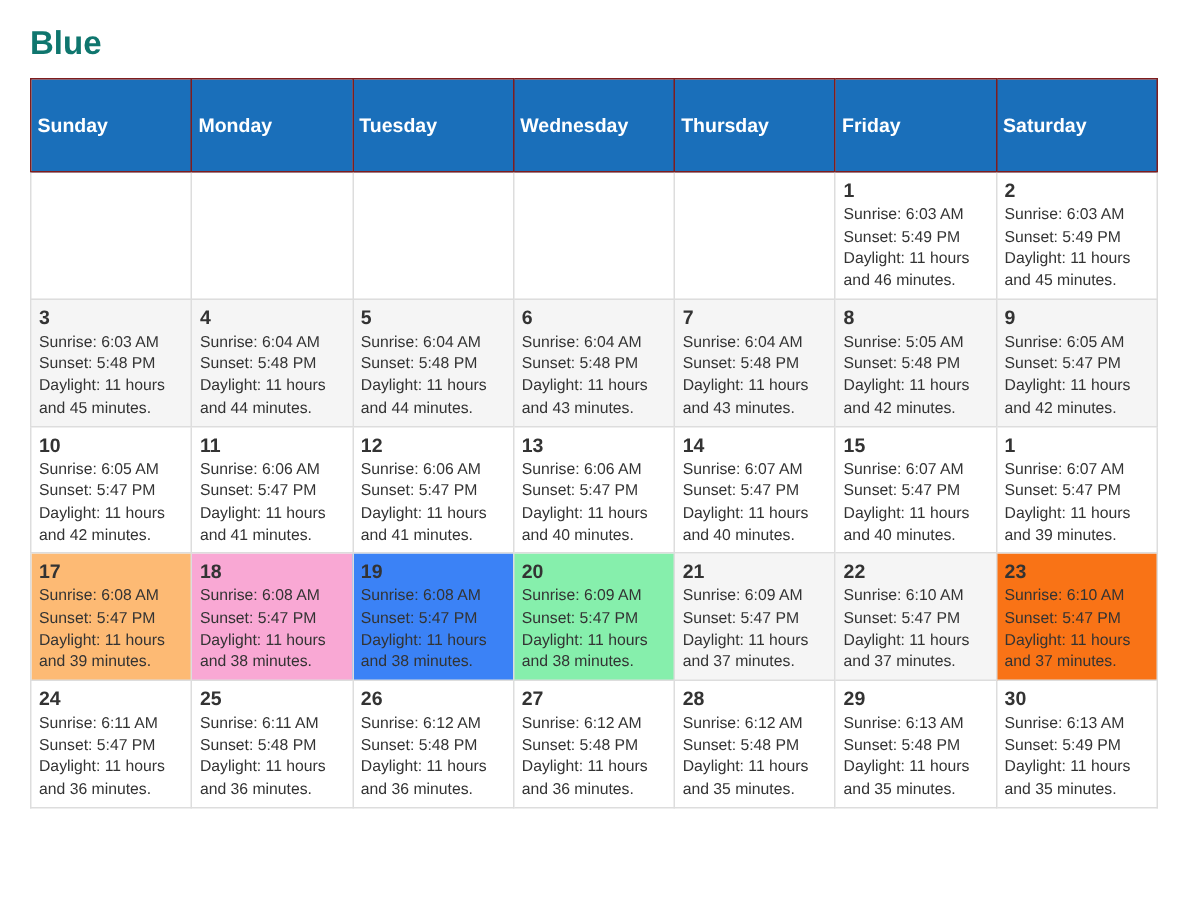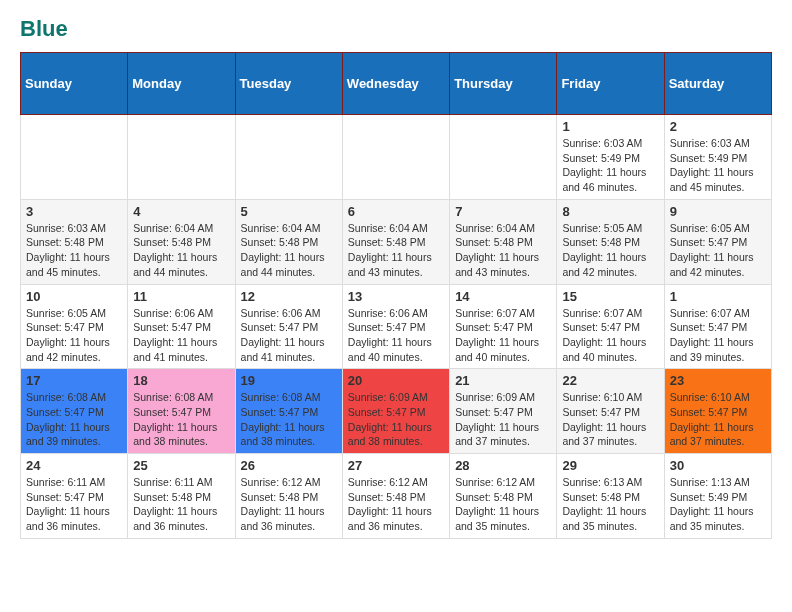--- a/index.html
+++ b/index.html
@@ -217,42 +217,42 @@
         </td>
         <td>
           <span class="day-number">1</span>
           <div class="cell-content">Sunrise: 6:07 AM
 Sunset: 5:47 PM
 Daylight: 11 hours
 and 39 minutes.</div>
         </td>
       </tr>
       <tr>
-        <td style="background: #3b82f6;">
+        <td style="background: #fdba74;">
           <span class="day-number">17</span>
           <div class="cell-content">Sunrise: 6:08 AM
 Sunset: 5:47 PM
 Daylight: 11 hours
 and 39 minutes.</div>
         </td>
         <td style="background: #f9a8d4;">
           <span class="day-number">18</span>
           <div class="cell-content">Sunrise: 6:08 AM
 Sunset: 5:47 PM
 Daylight: 11 hours
 and 38 minutes.</div>
         </td>
         <td style="background: #3b82f6;">
           <span class="day-number">19</span>
           <div class="cell-content">Sunrise: 6:08 AM
 Sunset: 5:47 PM
 Daylight: 11 hours
 and 38 minutes.</div>
         </td>
-        <td style="background: #ef4444; margin-top: 32px;">
+        <td style="background: #86efac; margin-top: 32px;">
           <span class="day-number">20</span>
           <div class="cell-content">Sunrise: 6:09 AM
 Sunset: 5:47 PM
 Daylight: 11 hours
 and 38 minutes.</div>
         </td>
         <td style="background: rgb(245, 245, 245);">
           <span class="day-number">21</span>
           <div class="cell-content">Sunrise: 6:09 AM
 Sunset: 5:47 PM
@@ -312,20 +312,20 @@
         </td>
         <td>
           <span class="day-number">29</span>
           <div class="cell-content">Sunrise: 6:13 AM
 Sunset: 5:48 PM
 Daylight: 11 hours
 and 35 minutes.</div>
         </td>
         <td>
           <span class="day-number">30</span>
-          <div class="cell-content">Sunrise: 1:13 AM
+          <div class="cell-content">Sunrise: 6:13 AM
 Sunset: 5:49 PM
 Daylight: 11 hours
 and 35 minutes.</div>
         </td>
       </tr>
     </tbody>
 </table>
 
 </body></html>

